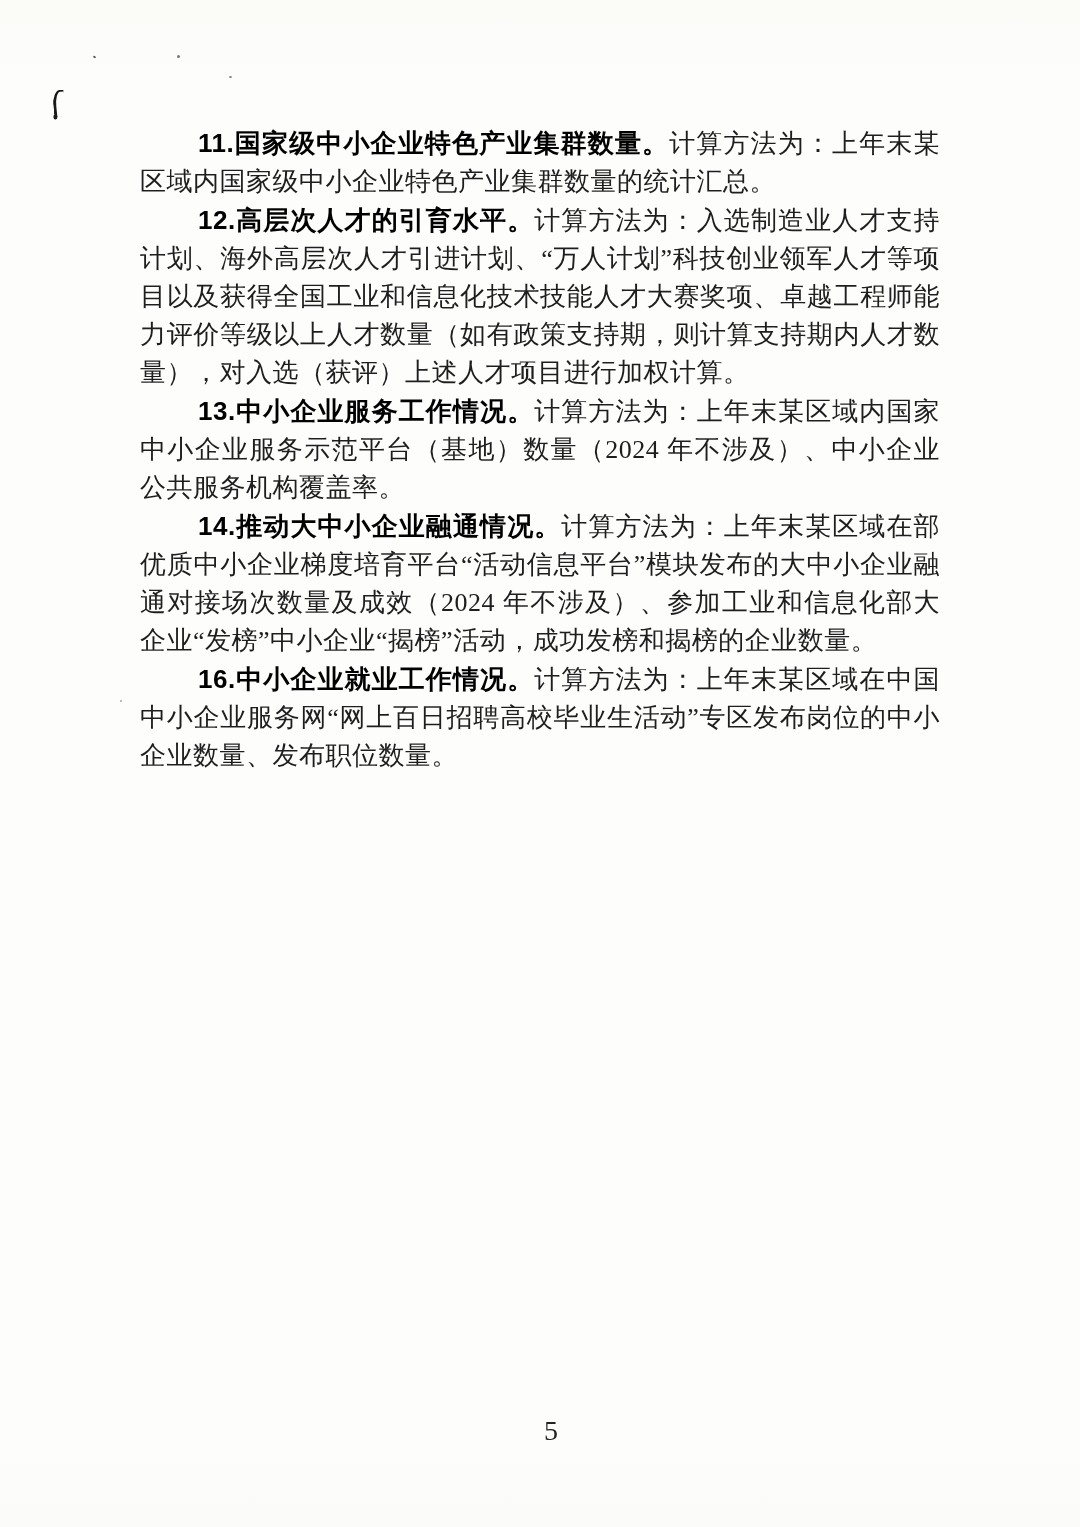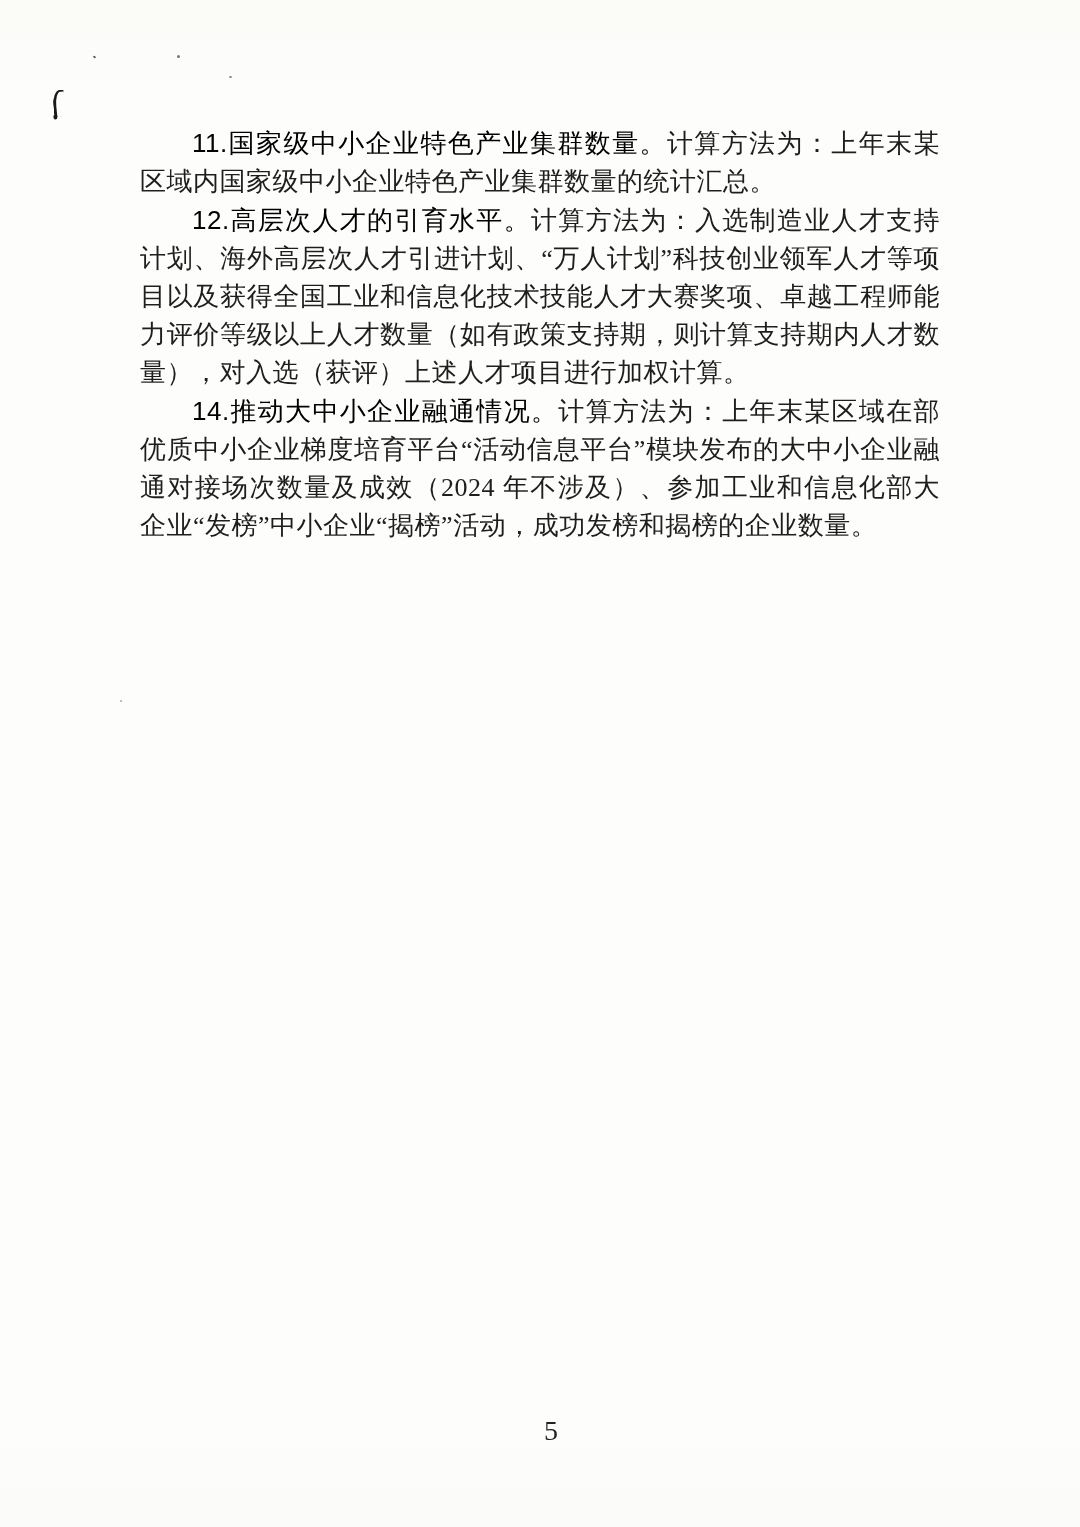--- a/index.html
+++ b/index.html
@@ -27,22 +27,23 @@
     line-height: 38px;
     text-align: justify;
     letter-spacing: 0.5px;
   }
   .para {
     margin: 0;
     text-indent: 2em;
   }
   .item-heading {
     font-family: "Liberation Sans", "DejaVu Sans", sans-serif;
-    font-weight: 400;
+    font-weight: 700;
     color: #000000;
+    margin-left: 6px;
   }
   .item-body {
     font-family: "Liberation Serif", "DejaVu Serif", serif;
     color: #1e1e1e;
   }
   .page-number {
     position: absolute;
     top: 1415px;
     left: 0;
     width: 100%;
@@ -94,23 +95,25 @@
   <span class="speck speck-2"></span>
   <span class="speck speck-3"></span>
   <span class="speck speck-4"></span>
 
   <div class="content">
 
     <p class="para"><span class="item-heading">11.国家级中小企业特色产业集群数量。</span><span class="item-body">计算方法为：上年末某区域内国家级中小企业特色产业集群数量的统计汇总。</span></p>
 
     <p class="para"><span class="item-heading">12.高层次人才的引育水平。</span><span class="item-body">计算方法为：入选制造业人才支持计划、海外高层次人才引进计划、“万人计划”科技创业领军人才等项目以及获得全国工业和信息化技术技能人才大赛奖项、卓越工程师能力评价等级以上人才数量（如有政策支持期，则计算支持期内人才数量），对入选（获评）上述人才项目进行加权计算。</span></p>
 
+    <p class="para"><span class="item-heading">13.中小企业服务工作情况。</span><span class="item-body">计算方法为：上年末某区域内国家中小企业服务示范平台（基地）数量（2024 年不涉及）、中小企业公共服务机构覆盖率。</span></p>
 
     <p class="para"><span class="item-heading">14.推动大中小企业融通情况。</span><span class="item-body">计算方法为：上年末某区域在部优质中小企业梯度培育平台“活动信息平台”模块发布的大中小企业融通对接场次数量及成效（2024 年不涉及）、参加工业和信息化部大企业“发榜”中小企业“揭榜”活动，成功发榜和揭榜的企业数量。</span></p>
 
 
+    <p class="para"><span class="item-heading">16.中小企业就业工作情况。</span><span class="item-body">计算方法为：上年末某区域在中国中小企业服务网“网上百日招聘高校毕业生活动”专区发布岗位的中小企业数量、发布职位数量。</span></p>
 
 
   </div>
 
   <div class="page-number">5</div>
 
 </div>
 
 </body></html>

